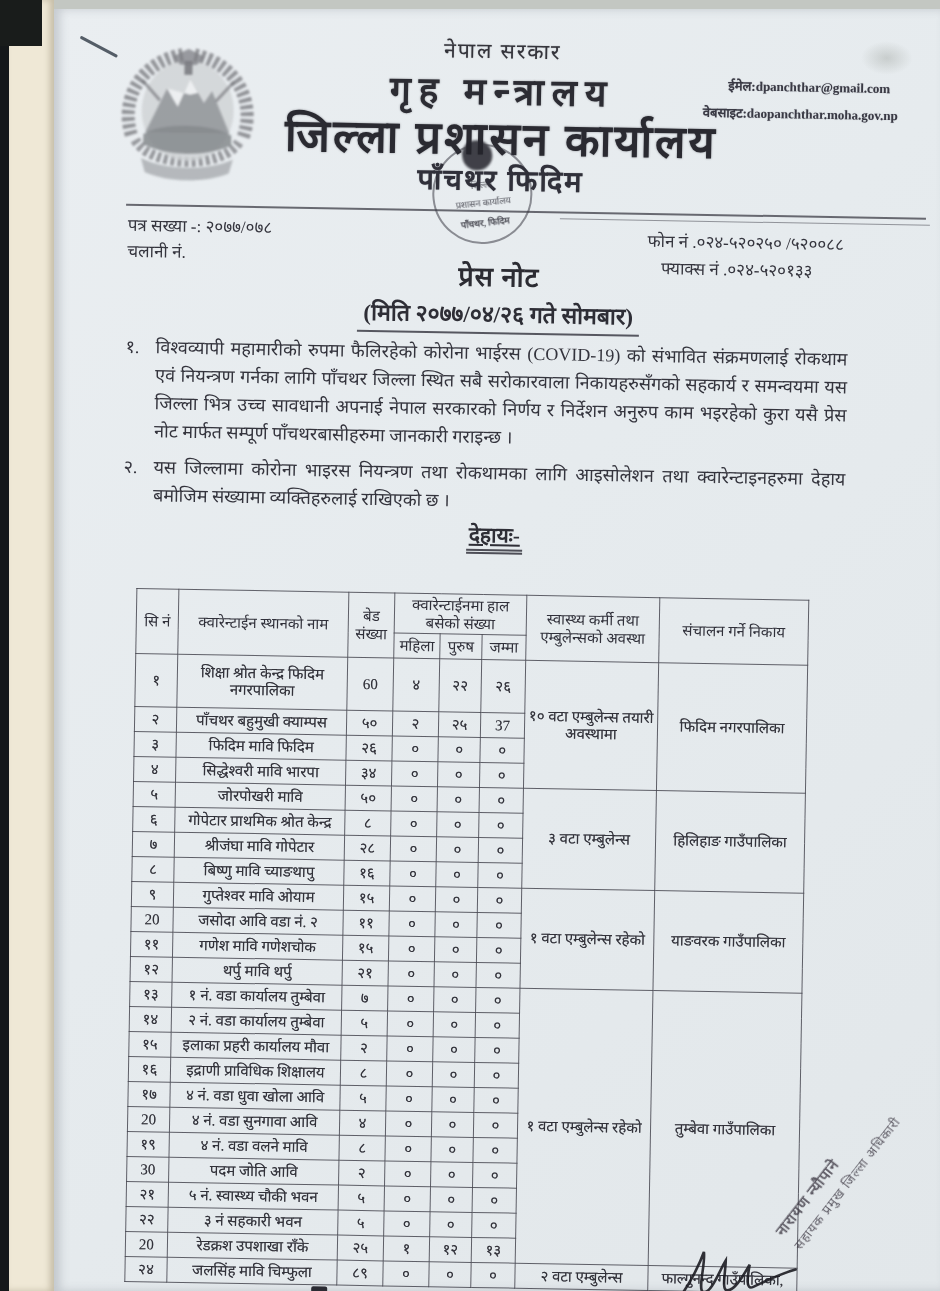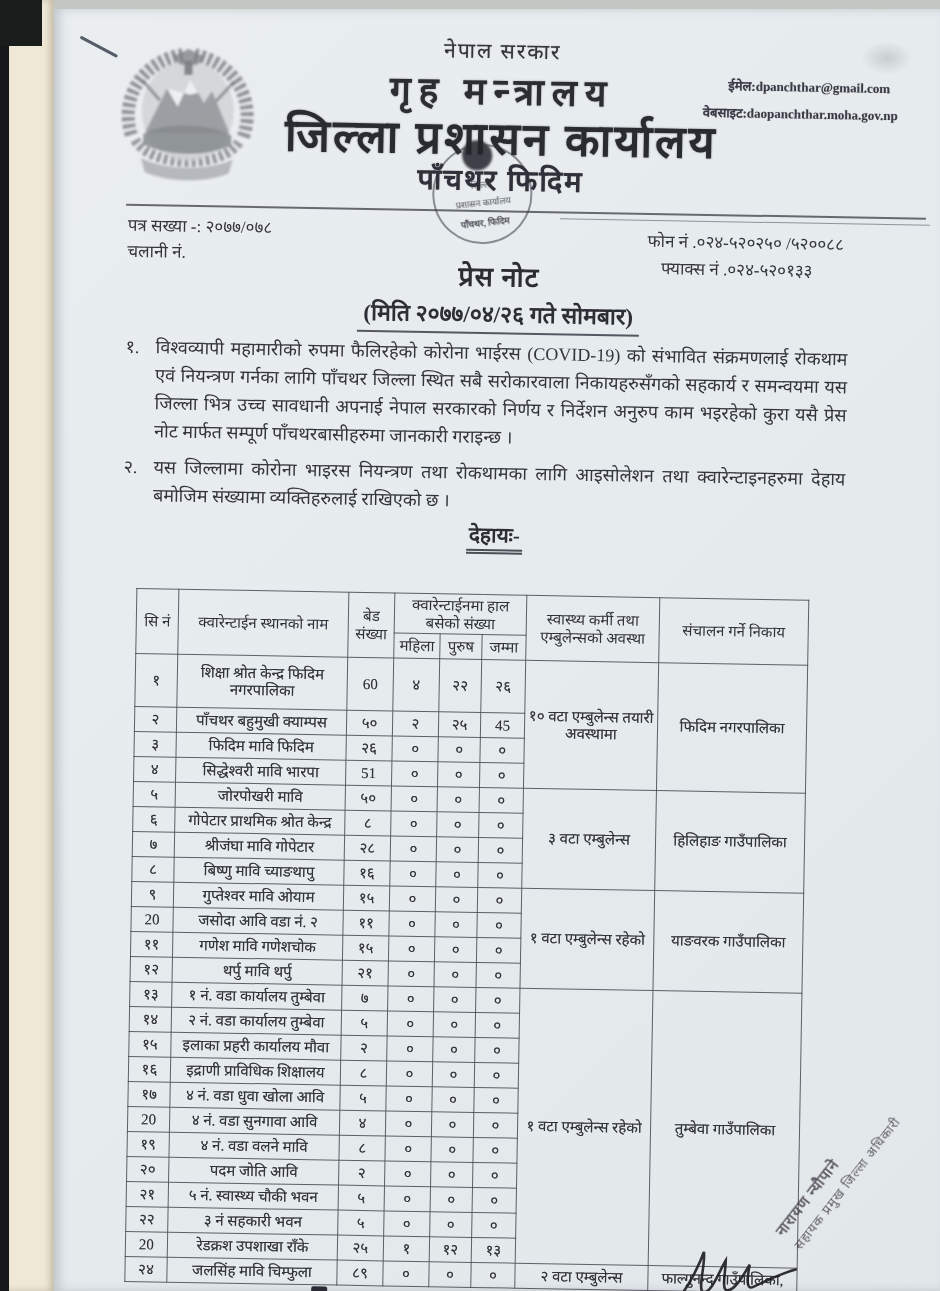--- a/index.html
+++ b/index.html
@@ -47,21 +47,21 @@
   .press-title{position:absolute;left:70px;right:10px;top:251px;text-align:center;font-size:27px;font-weight:bold;letter-spacing:1px;color:#2c2c33;}
   .date-wrap{position:absolute;left:70px;right:10px;top:291px;text-align:center;}
   .date-line{display:inline-block;font-size:23px;font-weight:bold;color:#2e2e36;border-bottom:2px solid rgba(50,50,60,.8);padding:0 6px 3px 6px;}
 
   .paras{position:absolute;left:128px;top:333px;width:722px;}
   .para{display:flex;margin-bottom:8px;font-size:18px;line-height:28px;color:#34343d;text-align:justify;}
   .para .num{width:30px;flex:0 0 30px;}
   .para .ptext{flex:1;}
 
   .dehaya-wrap{position:absolute;left:70px;right:10px;top:514px;text-align:center;}
-  .dehaya{display:inline-block;font-size:21px;font-weight:bold;color:#2e2e36;border-bottom:5px double rgba(50,50,60,.85);padding:0 2px 1px 2px;}
+  .dehaya{display:inline-block;font-size:21px;font-weight:bold;color:#2e2e36;border-bottom:5px double rgba(50,50,60,.85);padding:0 2px 1px 2px;text-decoration:underline;}
 
   
   table.qt{position:absolute;left:143px;top:588px;width:672px;border-collapse:collapse;table-layout:fixed;
     font-size:15px;color:#32323a;}
   table.qt th,table.qt td{border:1px solid rgba(70,70,80,.85);padding:0 3px;vertical-align:middle;text-align:center;font-weight:normal;}
   table.qt thead th{font-size:15px;line-height:18px;color:#30303a;}
   table.qt .h1{height:40px;}
   table.qt .h2 th{height:24px;}
   table.qt tbody td{height:24px;line-height:17px;}
   table.qt tbody tr.tall td{height:52px;}
@@ -199,34 +199,34 @@
           <td>२६</td>
           <td class="merged" rowspan="4">१० वटा एम्बुलेन्स तयारी अवस्थामा</td>
           <td class="merged" rowspan="4">फिदिम नगरपालिका</td>
         </tr>
         <tr>
           <td>२</td>
           <td class="name">पाँचथर बहुमुखी क्याम्पस</td>
           <td>५०</td>
           <td>२</td>
           <td>२५</td>
-          <td>45</td>
+          <td>37</td>
         </tr>
         <tr>
           <td>३</td>
           <td class="name">फिदिम मावि फिदिम</td>
           <td>२६</td>
           <td>०</td>
           <td>०</td>
           <td>०</td>
         </tr>
         <tr>
           <td>४</td>
           <td class="name">सिद्धेश्वरी मावि भारपा</td>
-          <td>51</td>
+          <td>३४</td>
           <td>०</td>
           <td>०</td>
           <td>०</td>
         </tr>
         <tr>
           <td>५</td>
           <td class="name">जोरपोखरी मावि</td>
           <td>५०</td>
           <td>०</td>
           <td>०</td>
@@ -344,21 +344,21 @@
         </tr>
         <tr>
           <td>१९</td>
           <td class="name">४ नं. वडा वलने मावि</td>
           <td>८</td>
           <td>०</td>
           <td>०</td>
           <td>०</td>
         </tr>
         <tr>
-          <td>२०</td>
+          <td>30</td>
           <td class="name">पदम जोति आवि</td>
           <td>२</td>
           <td>०</td>
           <td>०</td>
           <td>०</td>
         </tr>
         <tr>
           <td>२१</td>
           <td class="name">५ नं. स्वास्थ्य चौकी भवन</td>
           <td>५</td>

